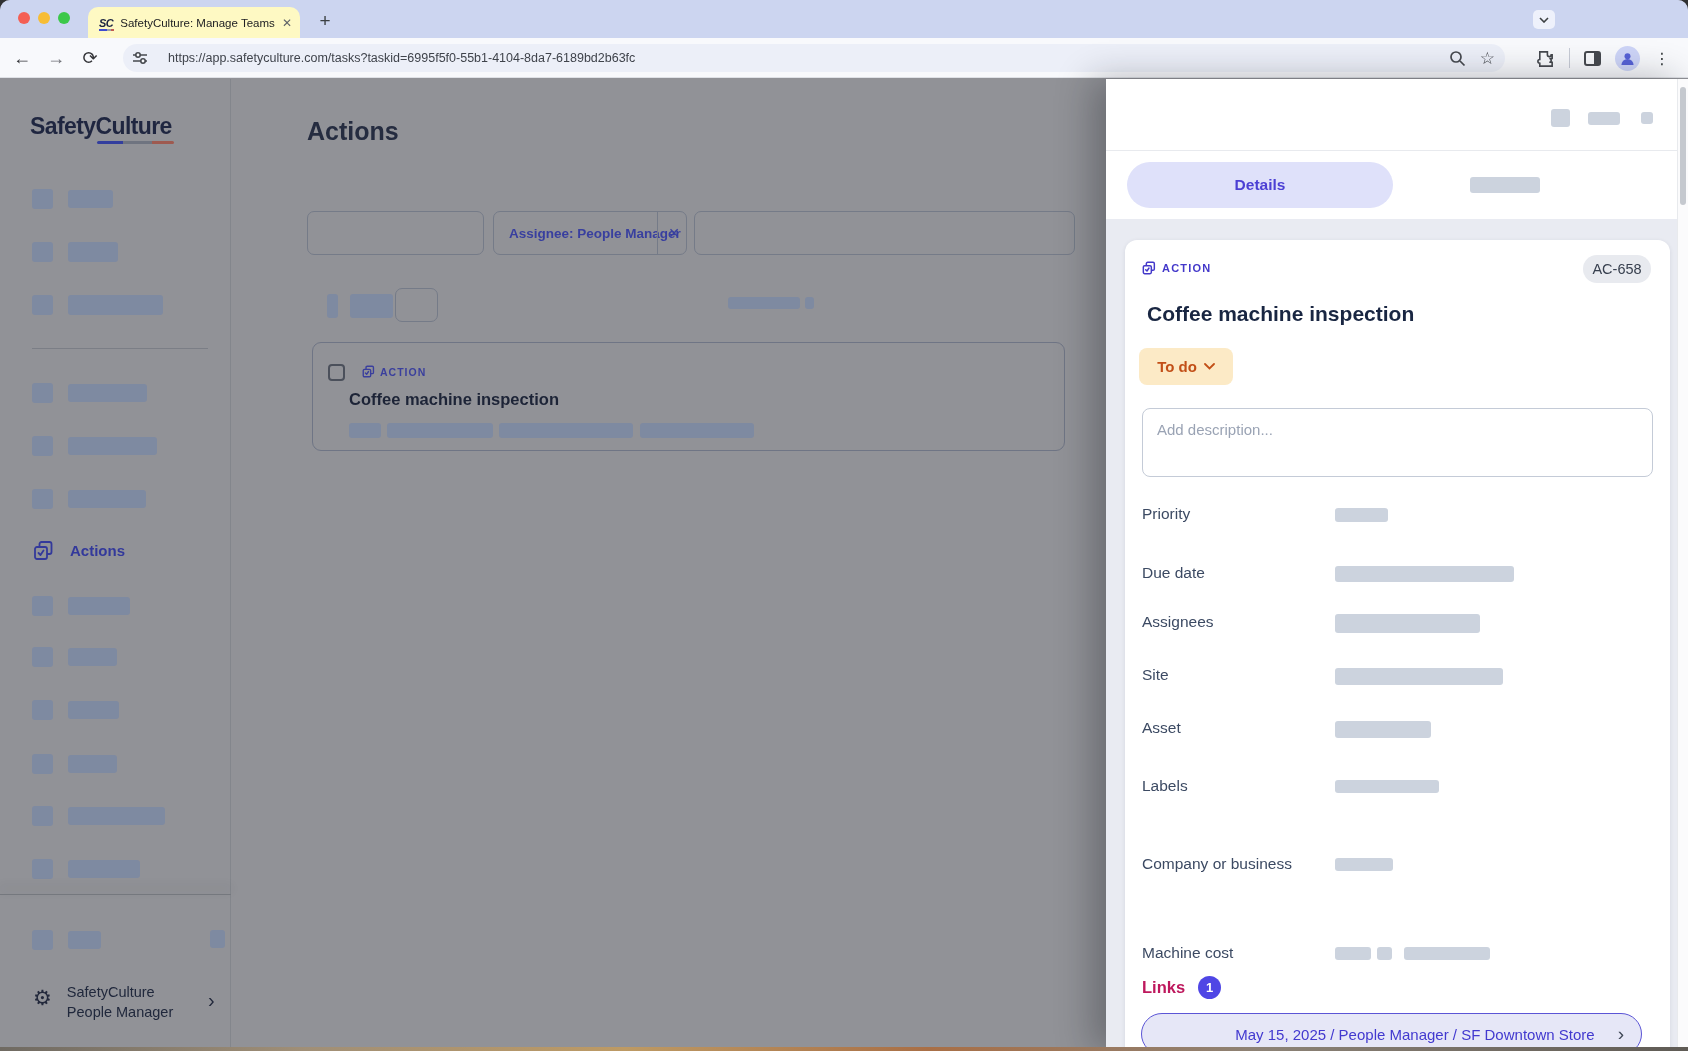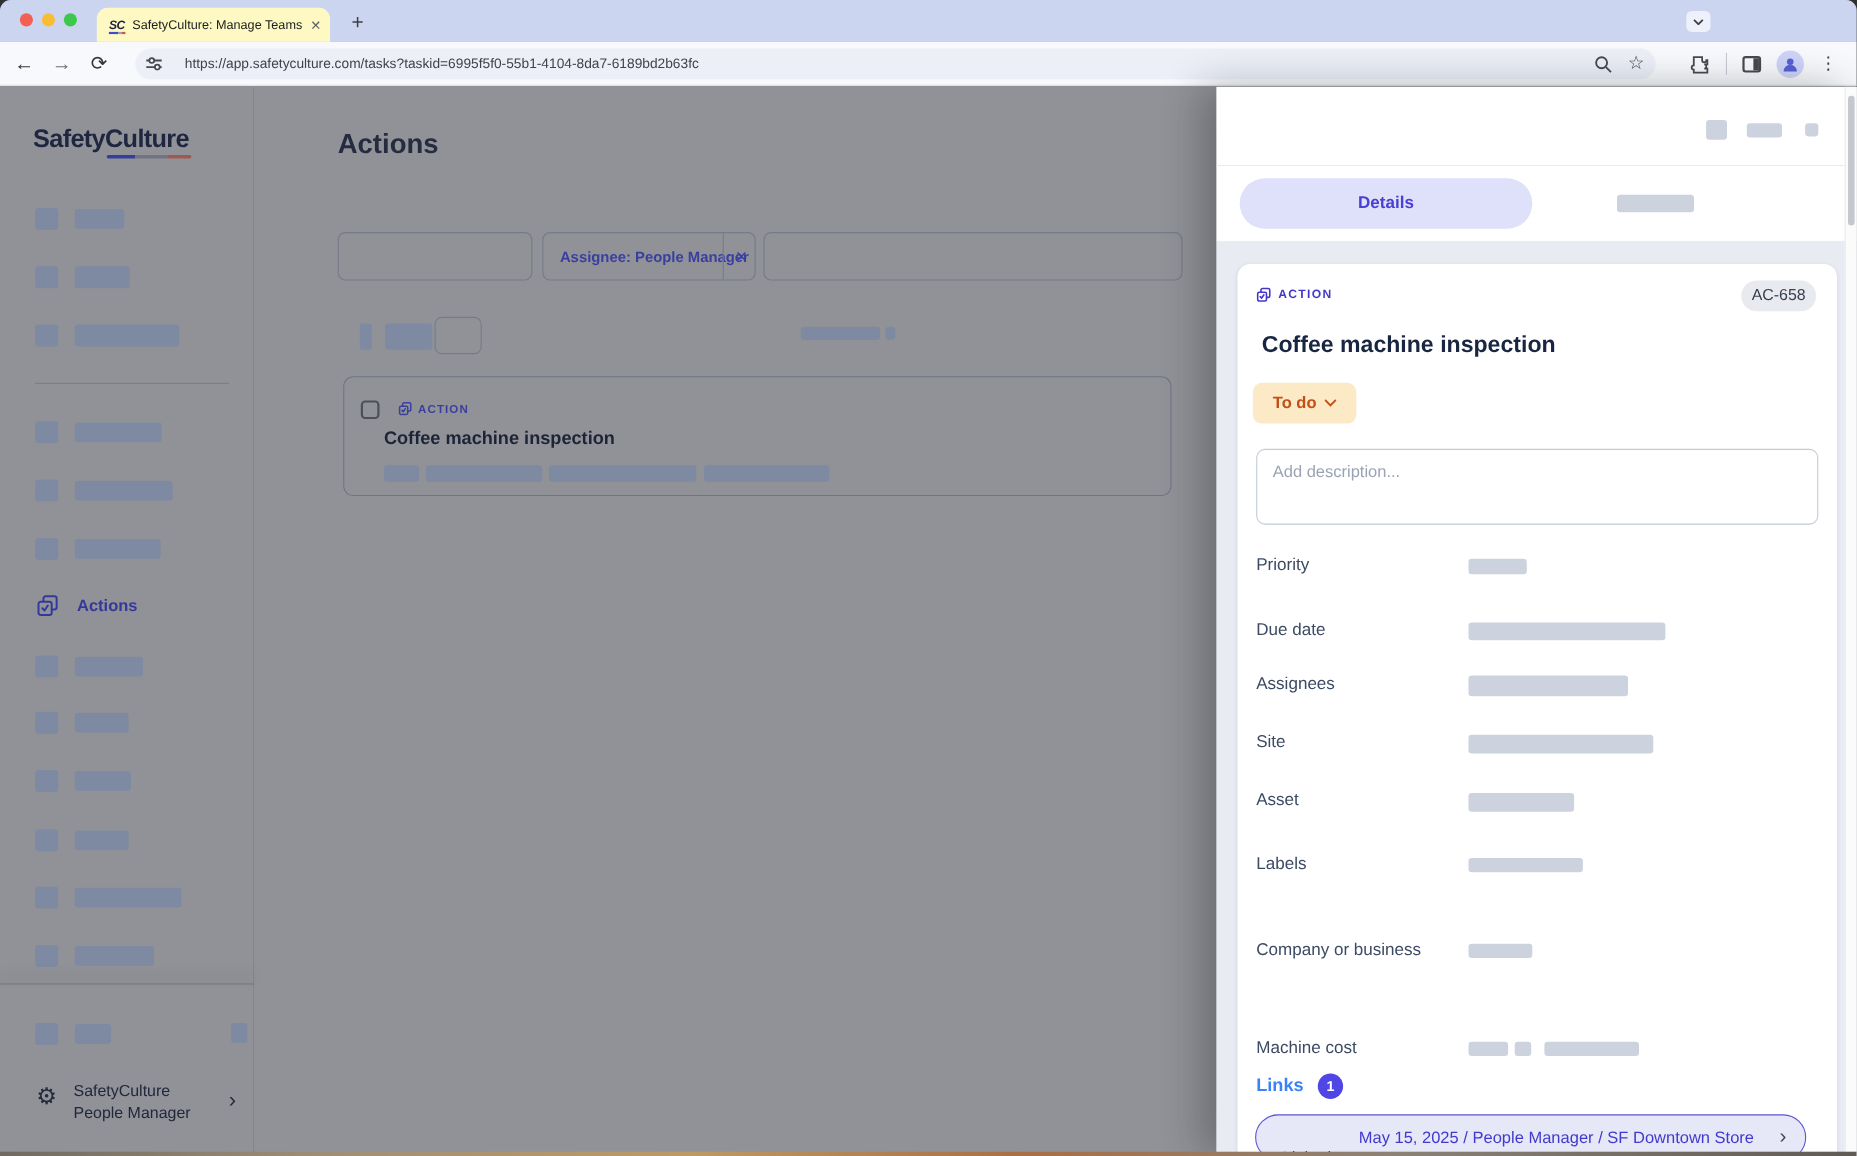--- a/index.html
+++ b/index.html
@@ -107,21 +107,21 @@
     border-radius:8px; display:flex; align-items:center; justify-content:center; gap:7px; }
   .status .lbl { font-size:15px; font-weight:600; color:#c24f17; }
   .descbox { position:absolute; left:17px; top:168px; width:511px; height:69px; border:1px solid #c4cbd7;
     border-radius:8px; background:#fff; resize:none; outline:none; padding:12px 14px;
     font-family:"Liberation Sans",sans-serif; font-size:15px; color:#33405c; }
   .descbox::placeholder { color:#9aa3b4; }
   .frow { position:absolute; left:17px; height:20px; }
   .frow .flabel { font-size:15.5px; color:#3c4a63; }
   .fval { position:absolute; left:193px; }
   .links-h { position:absolute; left:17px; top:736px; display:flex; align-items:center; gap:13px; }
-  .links-h .lbl { font-size:16.5px; font-weight:700; color:#3b82f6;text-align:center; }
+  .links-h .lbl { font-size:16.5px; font-weight:700; color:#be185d;text-align:center; }
   .badge { width:23px; height:23px; border-radius:50%; background:#4f46e5; color:#fff; font-size:13px;
     font-weight:700; display:flex; align-items:center; justify-content:center; }
   .linkbar { position:absolute; left:16px; top:773px; width:501px; height:42px; background:#e6e7f7;
     border:1.5px solid #5b55d6; border-radius:21px; display:flex; align-items:center; padding:0 17px 0 24px; }
   .linkbar .pre { font-size:15px; color:#2a3349; white-space:pre;margin-top:36px; }
   .linkbar .lnk { font-size:15px; color:#4239cf; white-space:nowrap; }
   .linkbar .chev { margin-left:auto; font-size:19px; color:#3f4756; }
   .scrollbar { position:absolute; right:0; top:0; width:11px; height:100%; background:#fbfbfc;
     border-left:1px solid #e8eaed; }
   .thumb { position:absolute; right:2px; top:8px; width:6px; height:118px; background:#c5c9cf; border-radius:3px; }

